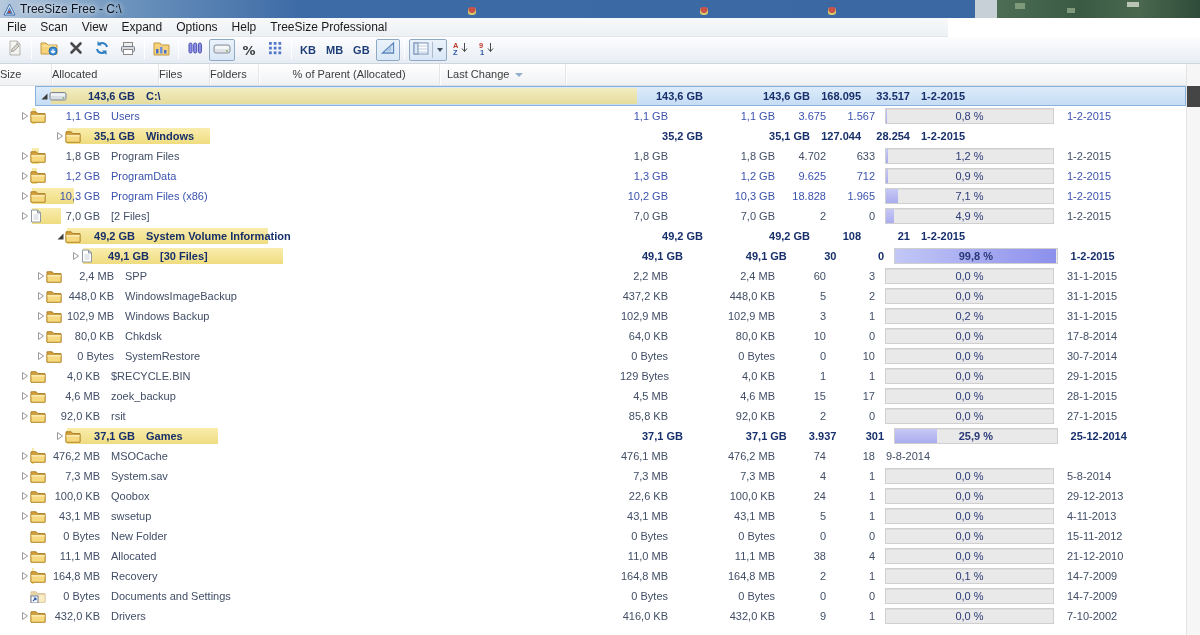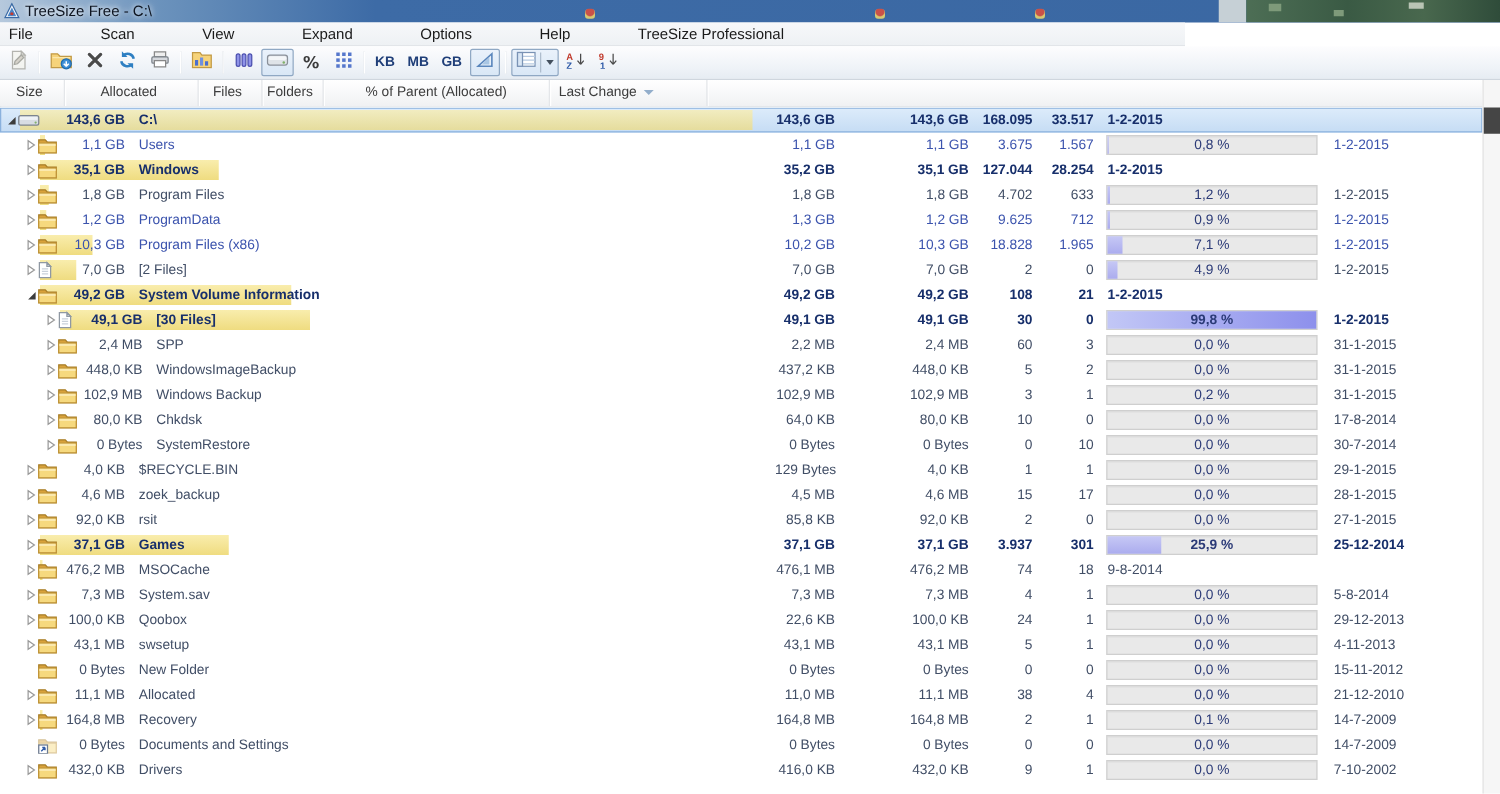--- a/index.html
+++ b/index.html
@@ -17,21 +17,21 @@
   #wp-green { position:absolute; left:997px; top:0; width:203px; height:18px;
     background:linear-gradient(90deg,#4d6e55,#3a5a44 40%,#49684e 70%,#2f4c3a); }
   #wp-green i { position:absolute; background:#7e9a7a; }
   #title-text { position:relative; z-index:2; margin-left:20px; font-size:12px; color:#0d1420;
     text-shadow:0 0 4px rgba(255,255,255,.95), 0 0 8px rgba(255,255,255,.7); }
   #app-icon { position:absolute; left:3px; top:2px; z-index:2; }
 
   
   #menubar { position:absolute; left:0; top:18px; width:948px; height:19px;
     background:linear-gradient(180deg,#f7f8fa,#eef1f4); border-bottom:1px solid #e2e5e9;
-    display:flex; align-items:center; font-size:12px; color:#1a1a1a;gap:40px; }
+    display:flex; align-items:center; font-size:12px; color:#1a1a1a; }
   .menu-item { padding:2px 7px; cursor:default; }
 
   
   #toolbar { position:absolute; left:0; top:37px; width:1200px; height:27px;
     background:linear-gradient(180deg,#fdfdfe,#eef2f7 70%,#e6ecf3);
     border-bottom:1px solid #cfd6de; display:flex; align-items:center; padding-left:2px; }
   .tbtn { height:22px; min-width:24px; display:flex; align-items:center; justify-content:center;
     padding:0 3px; margin:0 1px; border:1px solid transparent; border-radius:2px; }
   .tbtn.pressed { border-color:#8fa8c4; background:linear-gradient(180deg,#eaf2fb,#d9e7f6); }
   .tbtn.disabled { opacity:.72; }
@@ -42,32 +42,32 @@
   .combo-div { width:1px; height:16px; background:#aebdcd; margin-left:3px; }
 
   
   #grid-header { position:absolute; left:0; top:64px; width:1186px; height:22px; display:flex;
     background:linear-gradient(180deg,#ffffff,#f6f7f8 60%,#f0f1f3);
     border-bottom:1px solid #dcdfe3; font-size:11px; color:#3c3c3c; }
   .hcell { height:21px; line-height:21px; border-right:1px solid #e4e6e9; box-shadow:1px 0 0 #fff;
     white-space:nowrap; overflow:hidden; }
   .c-name{width:620px}.c-size{width:52px}.c-alloc{width:107px}.c-files{width:51px}
   .c-folders{width:49px}.c-pct{width:181px}.c-date{width:126px}
-  .h-left{padding-left:4px;text-align:left}.h-right{padding-right:4px;text-align:center}.h-center{text-align:center}
+  .h-left{padding-left:4px;text-align:left}.h-right{padding-right:4px;text-align:left}.h-center{text-align:center}
   .sort-arrow { display:inline-block; width:0; height:0; border-left:4px solid transparent;
     border-right:4px solid transparent; border-top:4px solid #93aecb; margin-left:6px; vertical-align:middle; }
 
   
   #rows { position:absolute; left:0; top:86px; width:1186px; }
   .row { display:flex; height:20px; font-size:11px; position:relative; }
   .row.selected { background:linear-gradient(180deg,#ddecfb,#c5dcf4); box-shadow:inset 0 0 0 1px #8ab1dd; }
   .cell { height:20px; line-height:20px; white-space:nowrap; overflow:hidden; }
   .num { text-align:right; padding-right:4px; }
   .date-cell { padding-left:7px; }
-  .t-blue { color:#3b53ad; } .t-dark { color:#414e66; } .t-bold { color:#172f6b; font-weight:bold; }
+  .t-blue { color:#3b53ad; } .t-dark { color:#414e66; } .t-bold { color:#172f6b; font-weight:bold;margin-left:35px; }
   .name-cell { position:relative; display:flex; align-items:center; }
   .size-bar { position:absolute; top:2px; height:16px; z-index:0;
     background:linear-gradient(180deg,#f9edad,#efdc80); }
   .row.selected .size-bar { opacity:.75; }
   .arrow { position:relative; z-index:1; width:10px; display:inline-flex; align-items:center; justify-content:center; }
   .ricon { position:relative; z-index:1; width:18px; display:inline-flex; align-items:center; }
   .nsize { position:relative; z-index:1; text-align:right; }
   .nname { position:relative; z-index:1; margin-left:11px; }
   .track { position:relative; margin:2px 6px 0 6px; height:16px; background:#e9e9e9;
     border:1px solid #cfcfcf; box-shadow:inset 0 1px 0 #dedede; }

